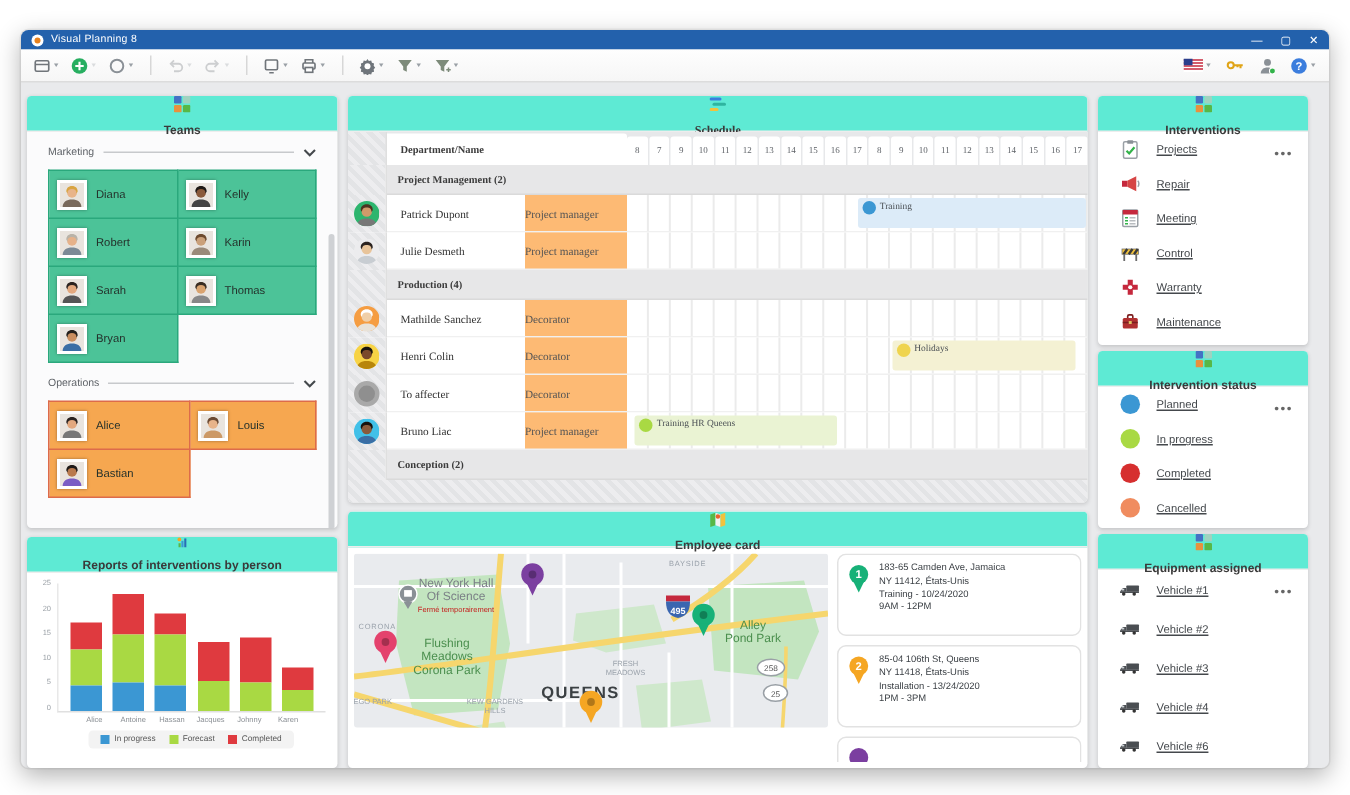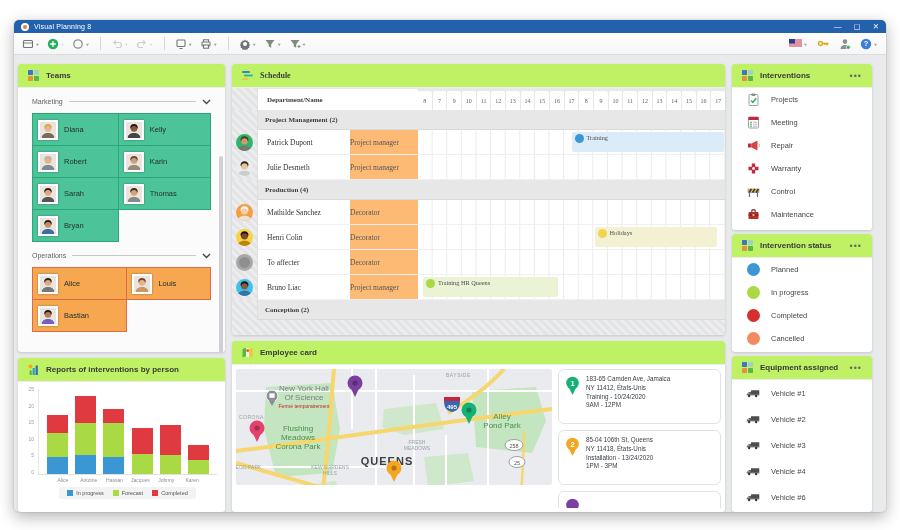--- a/index.html
+++ b/index.html
@@ -25,21 +25,21 @@
   .tb-item svg { display:block; }
   .chev { font-size:5px; color:#9aa0a6; transform:scaleY(.8); }
   .tb-sep { width:1px; height:13px; background:#d7d7d7; margin:0 3px; }
   .disabled { opacity:.32; }
   .tb-right { margin-left:auto; display:flex; align-items:center; gap:9px; }
 
   
   .panel { position:absolute; background:#fff; border-radius:3px;
     box-shadow:0 1px 3px rgba(0,0,0,.16); overflow:hidden; }
   .panel-header { height:24px; display:flex; align-items:center; gap:7px; padding:0 10px;
-    border-bottom:1px solid #ededed; background:#bef264; }
+    border-bottom:1px solid #ededed; background:#5eead4;flex-direction:column; }
   .ph-title { font-size:8px; font-weight:700; color:#3a3a3a; }
   .ph-menu { margin-left:auto; color:#666; font-size:9px; letter-spacing:1px; line-height:8px; }
   .grid-ico { width:11px; height:11px; flex:none; }
 
   
   .p-teams { left:4px; top:44px; width:207px; height:288px; background:#fbfbfc; }
   .divider { display:flex; align-items:center; gap:6px; padding:10px 14px 8px; }
   .divider .dv-label { font-size:7px; color:#5f6368; }
   .divider .dv-line { flex:1; height:1px; background:#c7c9cc; }
   table.mg { border-collapse:collapse; margin:0 14px; width:179px; }
@@ -118,21 +118,21 @@
   .pin-svg { flex:none; margin-top:1px; }
 
   
   .p-interventions { left:718px; top:44px; width:140px; height:166px; }
   .p-status { left:718px; top:214px; width:140px; height:118px; }
   .p-equipment { left:718px; top:336px; width:140px; height:156px; }
   .list-row { display:flex; align-items:center; gap:11px; padding-left:14px; }
   .p-interventions .list-row { height:23px; }
   .p-status .list-row { height:23px; }
   .p-equipment .list-row { height:26px; }
-  .list-label { font-size:7.5px; color:#44484c; }
+  .list-label { font-size:7.5px; color:#44484c;text-decoration:underline; }
   .li-ico { width:14px; display:flex; justify-content:center; flex:none; }
   .status-dot { width:13px; height:13px; border-radius:50%; flex:none; }
 </style>
 </head>
 <body>
 
 <svg width="0" height="0" style="position:absolute">
   <defs>
     <symbol id="person" viewBox="0 0 20 20">
       <rect width="20" height="20" fill="var(--abg,#e9e4de)"></rect>
@@ -810,56 +810,56 @@
               <rect x="2" y="1.5" width="9" height="11" rx="1" fill="#fff" stroke="#9aa0a6"></rect>
               <rect x="4.5" y="0.5" width="4" height="2.4" rx="0.6" fill="#8a9096"></rect>
               <path d="M4 7.5 5.8 9.3 9.3 5.2" fill="none" stroke="#33b34a" stroke-width="1.5"></path>
             </svg>
         </span>
         <span class="list-label">Projects</span>
       </div>
       <div class="list-row">
         <span class="li-ico">
           <svg width="13" height="13" viewBox="0 0 13 13">
+              <rect x="1" y="4.5" width="3.5" height="4" fill="#c5283d"></rect>
+              <polygon points="4.5,4.5 10.5,1.5 10.5,11.5 4.5,8.5" fill="#d64545"></polygon>
+              <path d="M11.5 4.5 c1 .8 1 3.2 0 4" stroke="#9aa0a6" fill="none"></path>
+            </svg>
+        </span>
+        <span class="list-label">Repair</span>
+      </div>
+      <div class="list-row">
+        <span class="li-ico">
+          <svg width="13" height="13" viewBox="0 0 13 13">
               <rect x="1.5" y="1" width="10" height="11" rx="0.8" fill="#fff" stroke="#9aa0a6"></rect>
               <rect x="1.5" y="1" width="10" height="3" fill="#c5283d"></rect>
               <path d="M3 6.2h2M3 8.2h2M3 10.2h2" stroke="#33b34a" stroke-width="1"></path>
               <path d="M6 6.2h4M6 8.2h4M6 10.2h4" stroke="#b8bcc0" stroke-width="1"></path>
             </svg>
         </span>
         <span class="list-label">Meeting</span>
       </div>
       <div class="list-row">
         <span class="li-ico">
           <svg width="13" height="13" viewBox="0 0 13 13">
-              <rect x="1" y="4.5" width="3.5" height="4" fill="#c5283d"></rect>
-              <polygon points="4.5,4.5 10.5,1.5 10.5,11.5 4.5,8.5" fill="#d64545"></polygon>
-              <path d="M11.5 4.5 c1 .8 1 3.2 0 4" stroke="#9aa0a6" fill="none"></path>
+              <rect x="1" y="4" width="11" height="3.5" fill="#f2c23c" stroke="#6b6b6b" stroke-width="0.5"></rect>
+              <path d="M2 7.5 4.5 4 M5.5 7.5 8 4 M9 7.5 11.5 4" stroke="#3a3a3a" stroke-width="1.6"></path>
+              <path d="M2.5 7.5 V12 M10.5 7.5 V12" stroke="#6b6b6b" stroke-width="1.2"></path>
             </svg>
         </span>
-        <span class="list-label">Repair</span>
+        <span class="list-label">Control</span>
       </div>
       <div class="list-row">
         <span class="li-ico">
           <svg width="13" height="13" viewBox="0 0 13 13">
               <path d="M4.8 1.5h3.4v3.3h3.3v3.4H8.2v3.3H4.8V8.2H1.5V4.8h3.3z" fill="#c5283d"></path>
               <circle cx="6.5" cy="6.5" r="1.4" fill="#fff"></circle>
             </svg>
         </span>
         <span class="list-label">Warranty</span>
-      </div>
-      <div class="list-row">
-        <span class="li-ico">
-          <svg width="13" height="13" viewBox="0 0 13 13">
-              <rect x="1" y="4" width="11" height="3.5" fill="#f2c23c" stroke="#6b6b6b" stroke-width="0.5"></rect>
-              <path d="M2 7.5 4.5 4 M5.5 7.5 8 4 M9 7.5 11.5 4" stroke="#3a3a3a" stroke-width="1.6"></path>
-              <path d="M2.5 7.5 V12 M10.5 7.5 V12" stroke="#6b6b6b" stroke-width="1.2"></path>
-            </svg>
-        </span>
-        <span class="list-label">Control</span>
       </div>
       <div class="list-row">
         <span class="li-ico">
           <svg width="13" height="13" viewBox="0 0 13 13">
               <rect x="1.5" y="4" width="10" height="7" rx="1" fill="#b03030"></rect>
               <path d="M4.8 4V2.8c0-.5.4-.9.9-.9h1.6c.5 0 .9.4.9.9V4" fill="none" stroke="#7a1f1f" stroke-width="1.1"></path>
               <rect x="1.5" y="6.5" width="10" height="1" fill="#7a1f1f"></rect>
               <rect x="5.5" y="6" width="2" height="2" rx="0.4" fill="#e0c060"></rect>
             </svg>
         </span>

